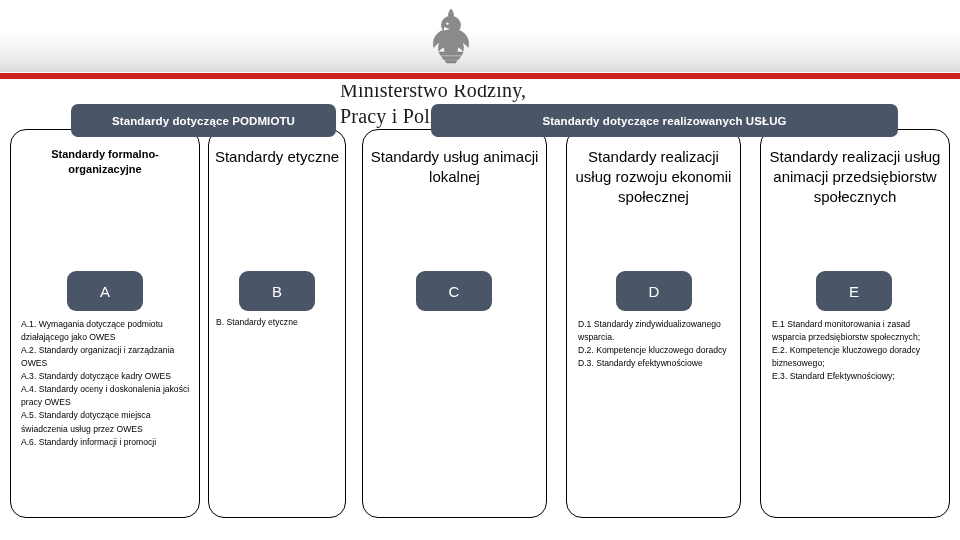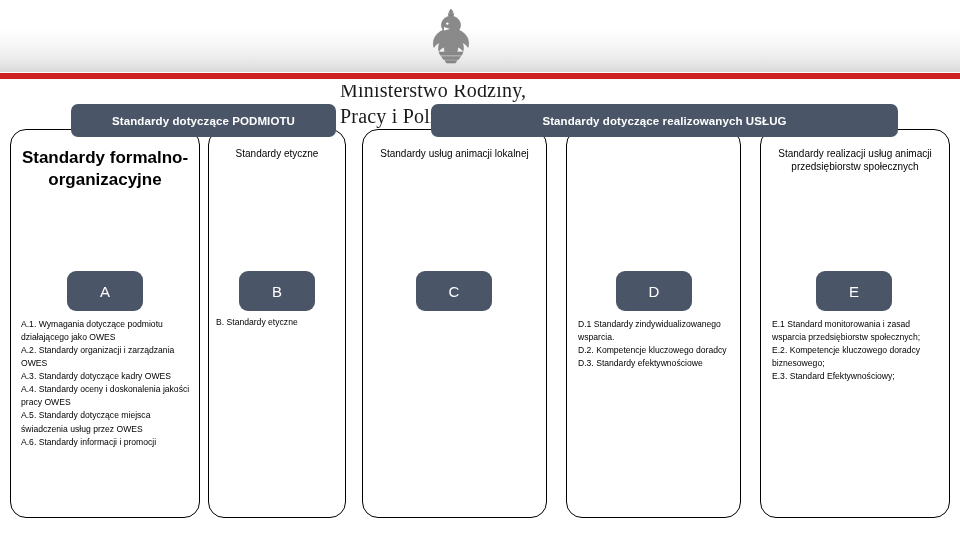--- a/index.html
+++ b/index.html
@@ -88,28 +88,28 @@
     text-align: center;
     box-sizing: border-box;
     z-index: 5;
     letter-spacing: 0.1px;
   }
 
   
   .col-title {
     position: absolute;
     text-align: center;
-    font-size: 10px;
+    font-size: 15px;
     color: #000000;
     line-height: 1.32;
     z-index: 4;
   }
   .col-title.bold {
     font-weight: bold;
-    font-size: 17px;
+    font-size: 11px;
   }
 
   
   .chip {
     position: absolute;
     background: #4a5568;
     border-radius: 9px;
     color: #ffffff;
     font-size: 15px;
     display: flex;
@@ -171,20 +171,21 @@
   <div class="col-box" style="left:566px; top:44px; width:175px; height:389px;"></div>
   <div class="col-box" style="left:760px; top:44px; width:190px; height:389px;"></div>
 
   <div class="banner" style="left:71px;  top:19px; width:265px; height:33px;">Standardy dotyczące PODMIOTU</div>
   <div class="banner" style="left:417px; top:19px; width:467px; height:33px;margin-left:14px;">Standardy dotyczące realizowanych USŁUG</div>
 
   <div class="col-title bold" style="left:14px;  top:62px; width:182px;">Standardy formalno-
 organizacyjne</div>
   <div class="col-title" style="left:211px; top:62px; width:132px;">Standardy etyczne</div>
   <div class="col-title" style="left:365px; top:62px; width:179px;">Standardy usług  animacji lokalnej</div>
+  <div class="col-title" style="left:569px; top:62px; width:169px;">Standardy realizacji usług rozwoju ekonomii społecznej</div>
   <div class="col-title" style="left:763px; top:62px; width:184px;">Standardy realizacji usług animacji przedsiębiorstw społecznych</div>
 
   <div class="chip" style="left:67px;  top:186px; width:76px; height:40px;">A</div>
   <div class="chip" style="left:239px; top:186px; width:76px; height:40px;">B</div>
   <div class="chip" style="left:416px; top:186px; width:76px; height:40px;">C</div>
   <div class="chip" style="left:616px; top:186px; width:76px; height:40px;">D</div>
   <div class="chip" style="left:816px; top:186px; width:76px; height:40px;">E</div>
 
   <div class="detail" style="left:21px;  top:233px; width:172px;">A.1. Wymagania dotyczące podmiotu działającego jako OWES
 A.2. Standardy  organizacji i zarządzania  OWES

